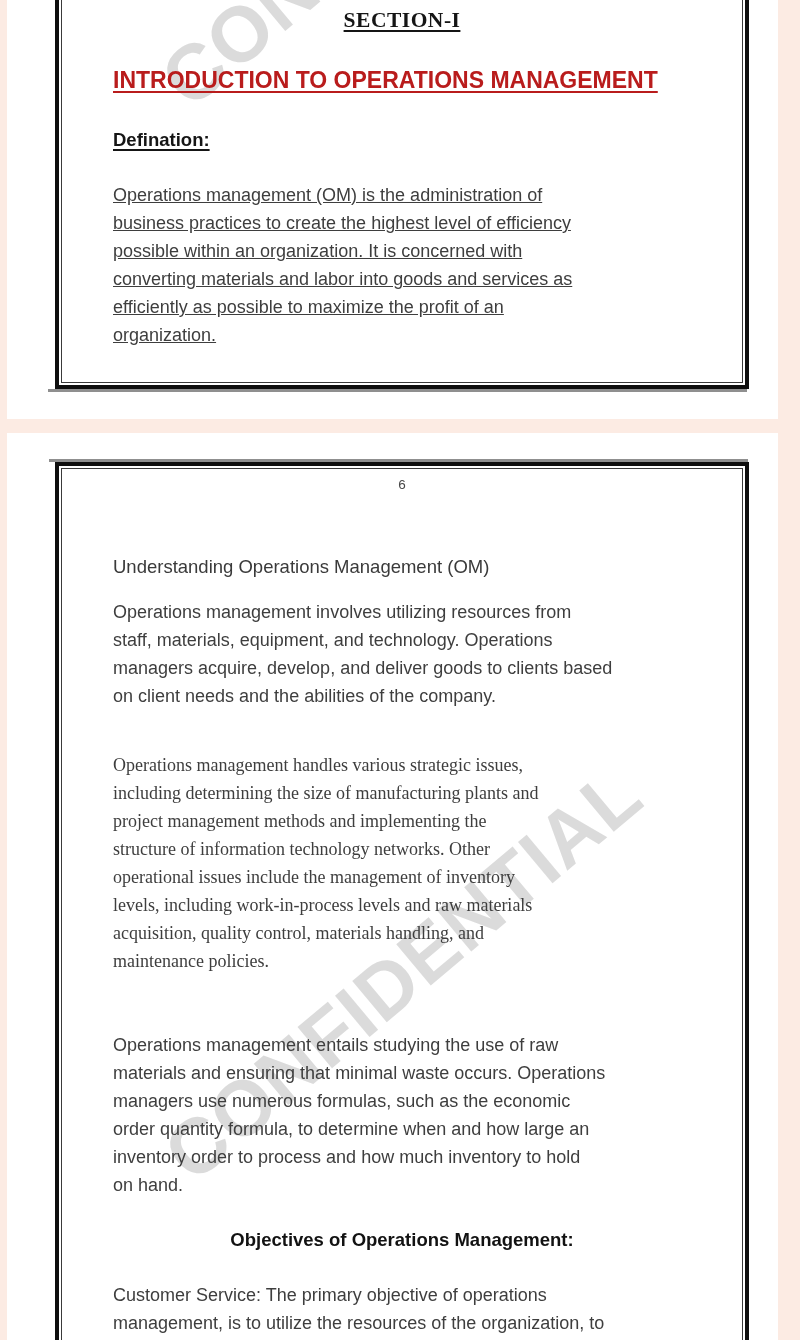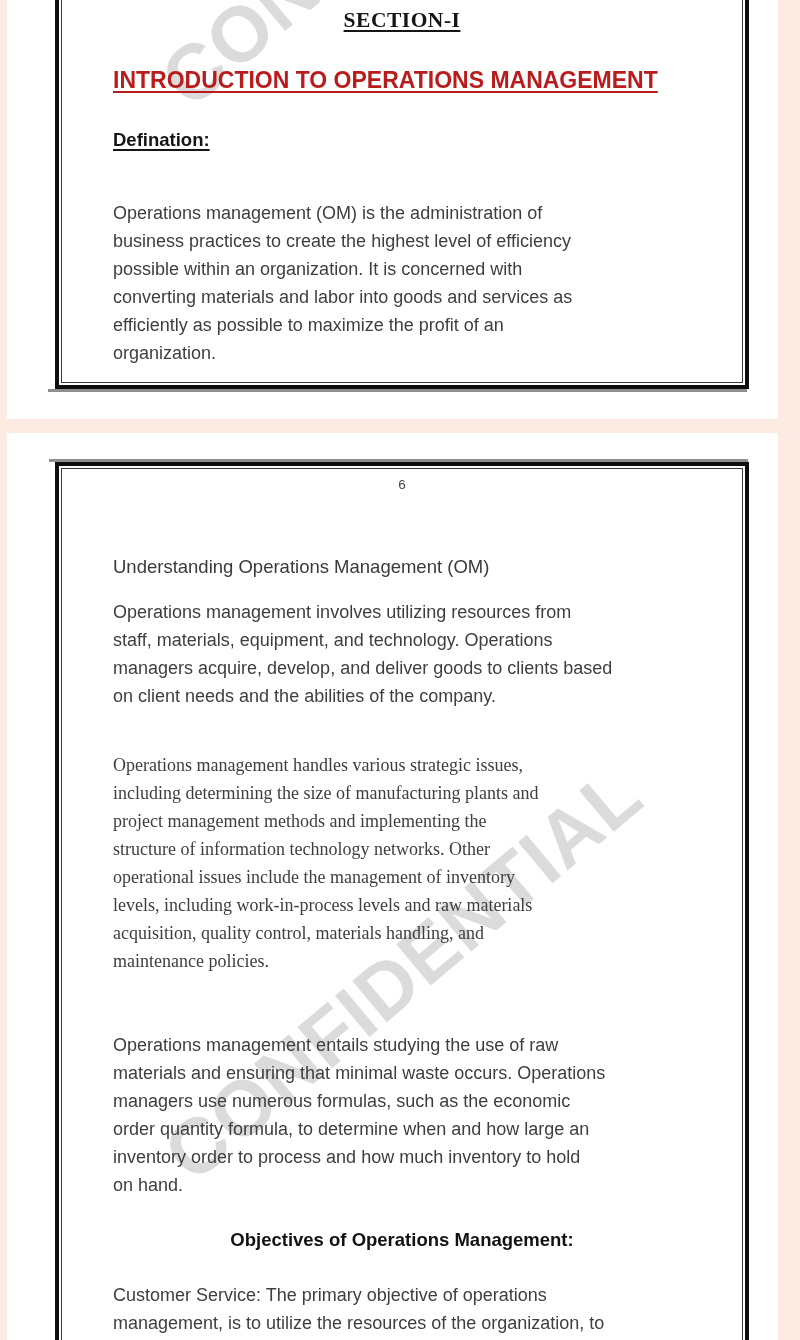--- a/index.html
+++ b/index.html
@@ -64,21 +64,21 @@
   }
   .sub-heading-underlined {
     margin-top:34px; display:inline-block;
     font-size:18.5px; line-height:24px; font-weight:bold; color:#151515;
     text-decoration:underline; text-decoration-thickness:1.5px; text-underline-offset:3px;
   }
   .body-par {
     font-size:18px; line-height:28px; color:#3e3e3e;
     white-space:pre-line;
   }
-  .box1 .body-par { margin-top:47px; }
+  .box1 .body-par { margin-top:29px;text-decoration:underline; }
 
   .page-number {
     margin-top:12px; text-align:center;
     font-size:13.5px; line-height:14px; color:#474747;
   }
   .understanding-heading {
     margin-top:62px;
     font-size:18.5px; line-height:26px; color:#3a3a3a;
   }
   .par-1 { margin-top:18px; }

